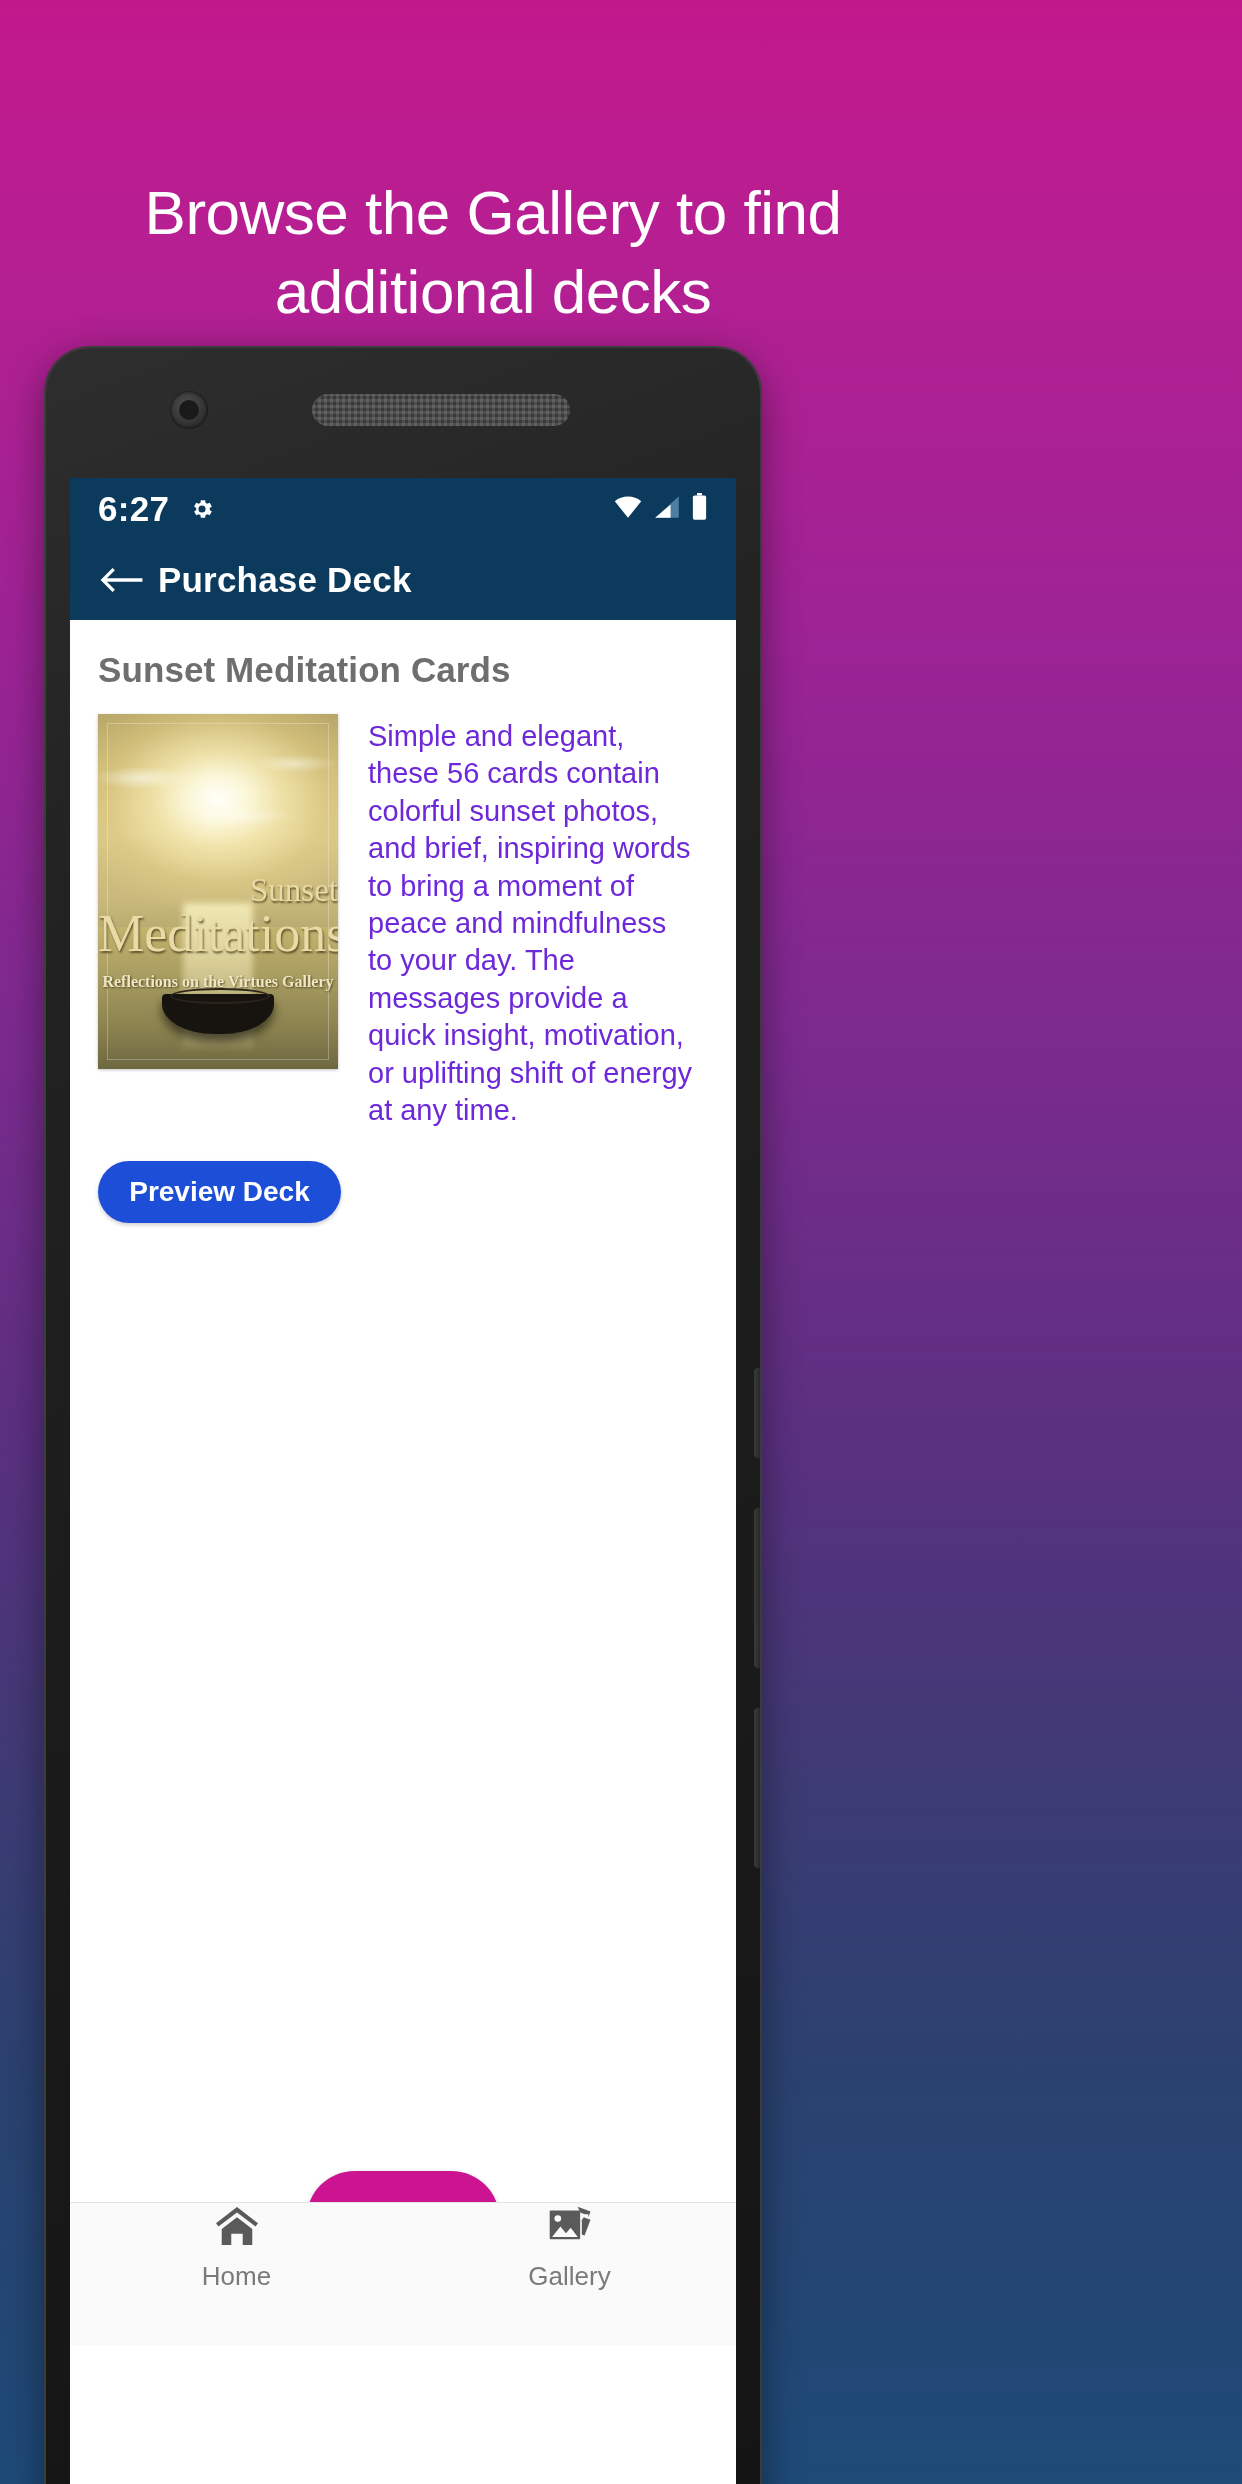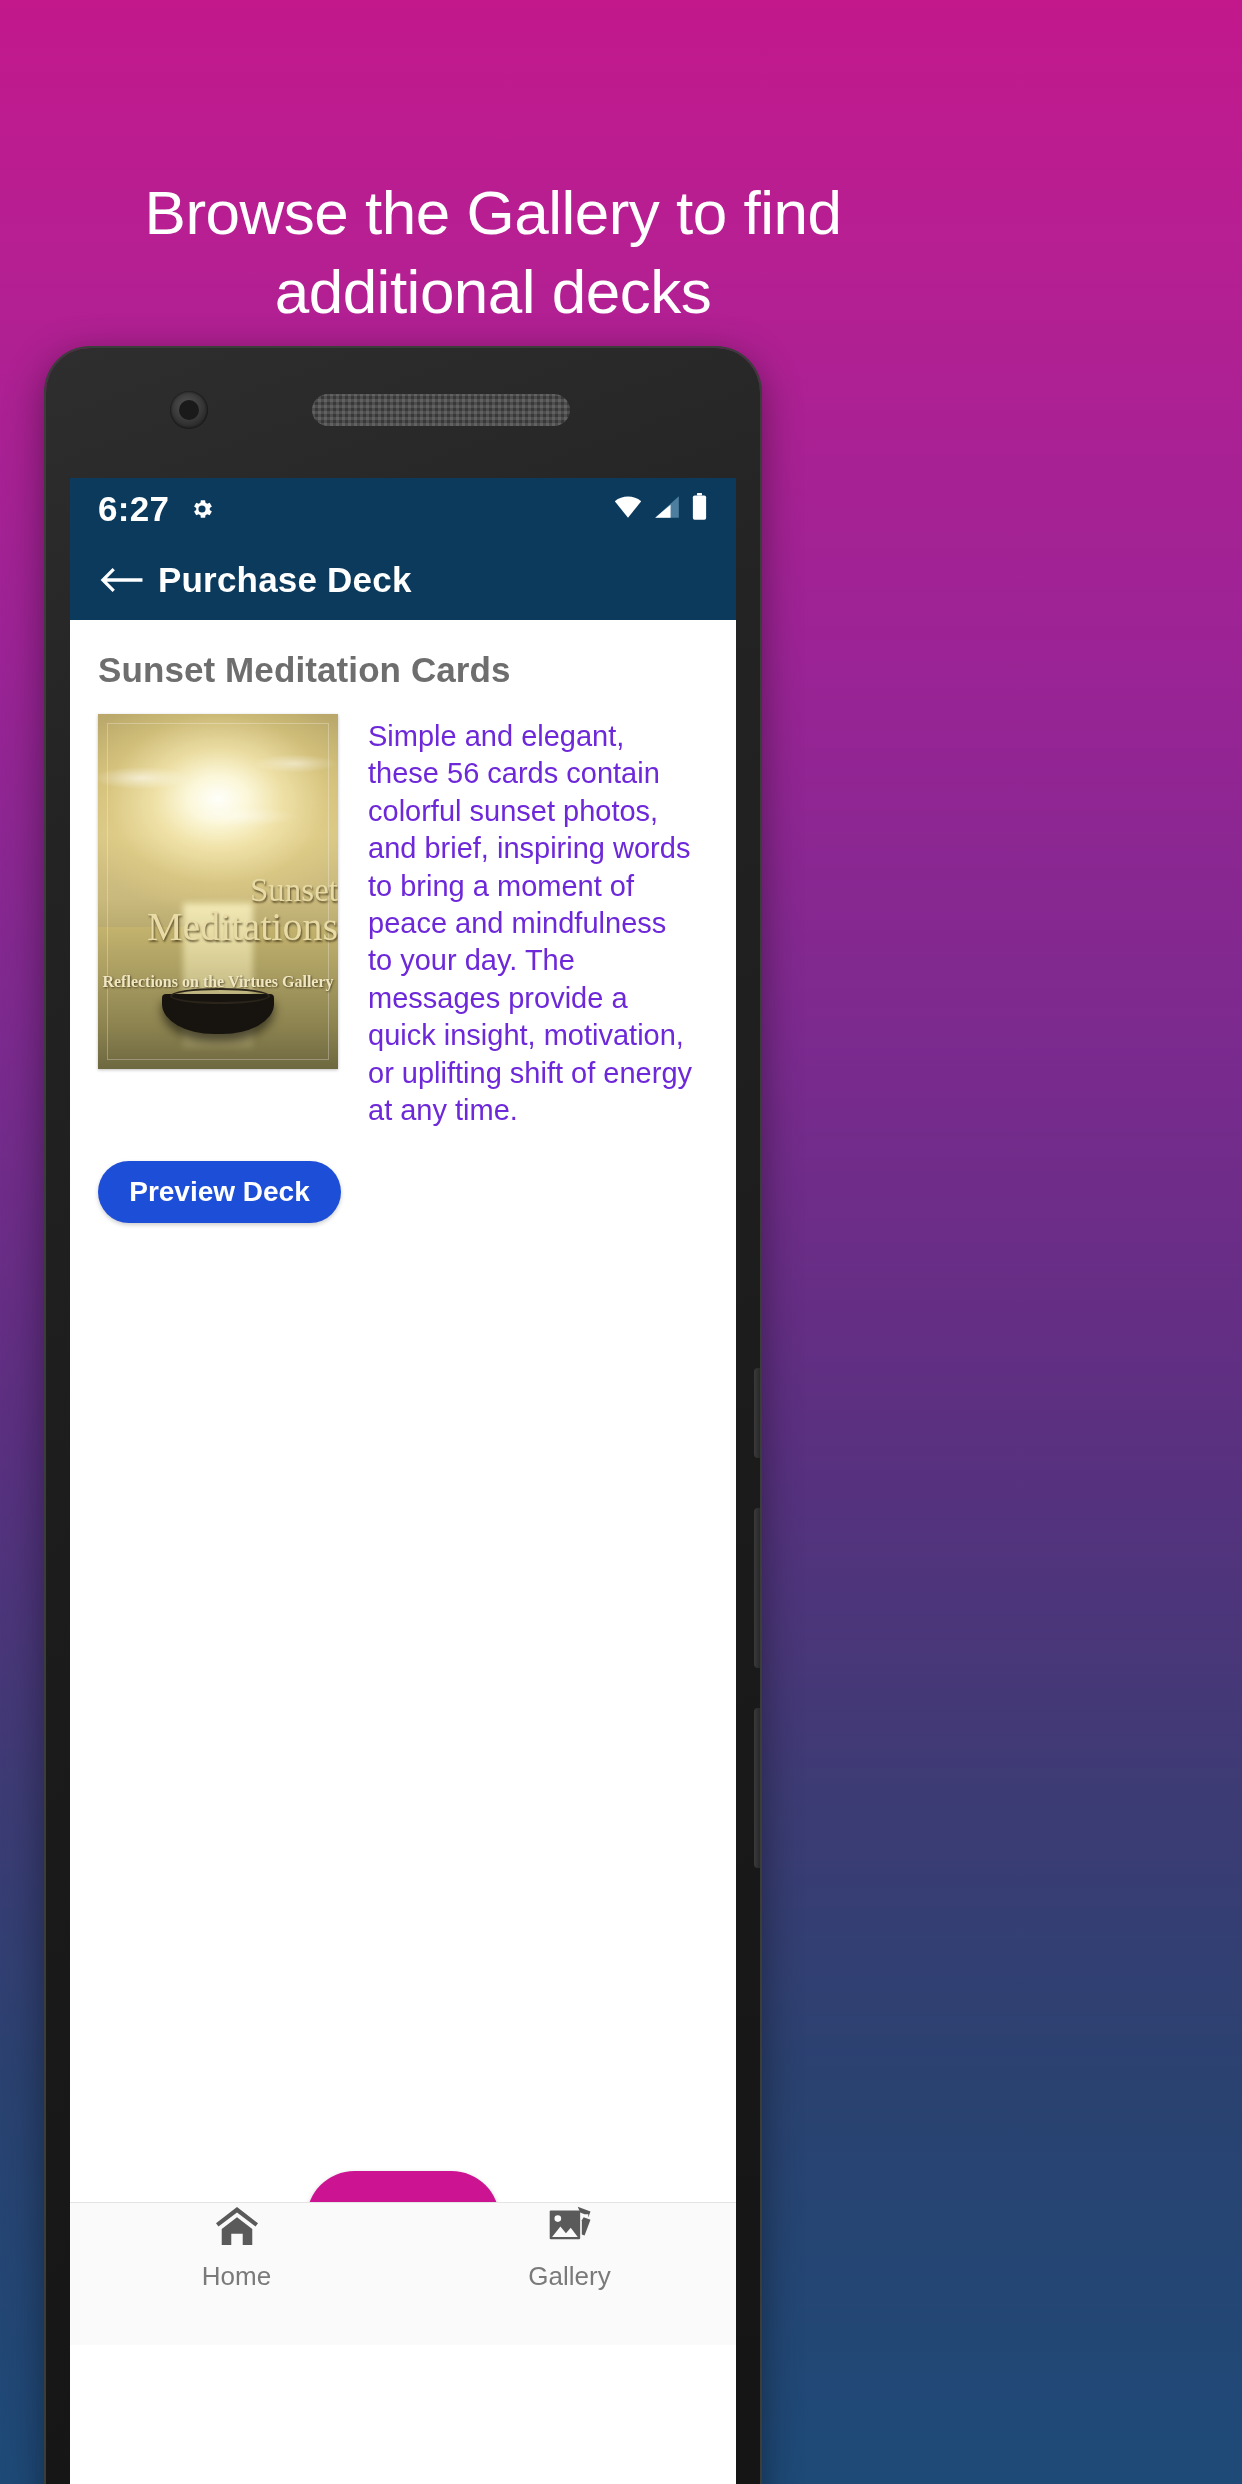--- a/index.html
+++ b/index.html
@@ -137,21 +137,21 @@
     position:absolute; left:9px; top:9px; right:9px; bottom:9px;
     border:1px solid rgba(255,255,255,.28);
   }
   .cover .ctitle {
     position:absolute; left:0; top:45%; width:240px; text-align:right;
     font-family:"Liberation Serif", serif; color:#e8dba6;
     text-shadow:1px 2px 2px rgba(60,45,15,.7);
     line-height:1.02;
   }
   .cover .ctitle .t1 { display:block; font-size:33px; }
-  .cover .ctitle .t2 { display:block; font-size:40px; }
+  .cover .ctitle .t2 { display:block; font-size:52px; }
   .cover .csub {
     position:absolute; left:0; bottom:22%; width:240px; text-align:center;
     font-family:"Liberation Serif", serif; font-weight:700;
     font-size:16px; color:#efe6c2; text-shadow:1px 1px 2px rgba(50,38,12,.7);
   }
 
   .desc {
     margin-left:30px; font-size:29px; line-height:1.29;
     color:#6d28d9; width:330px; padding-top:4px;
   }

